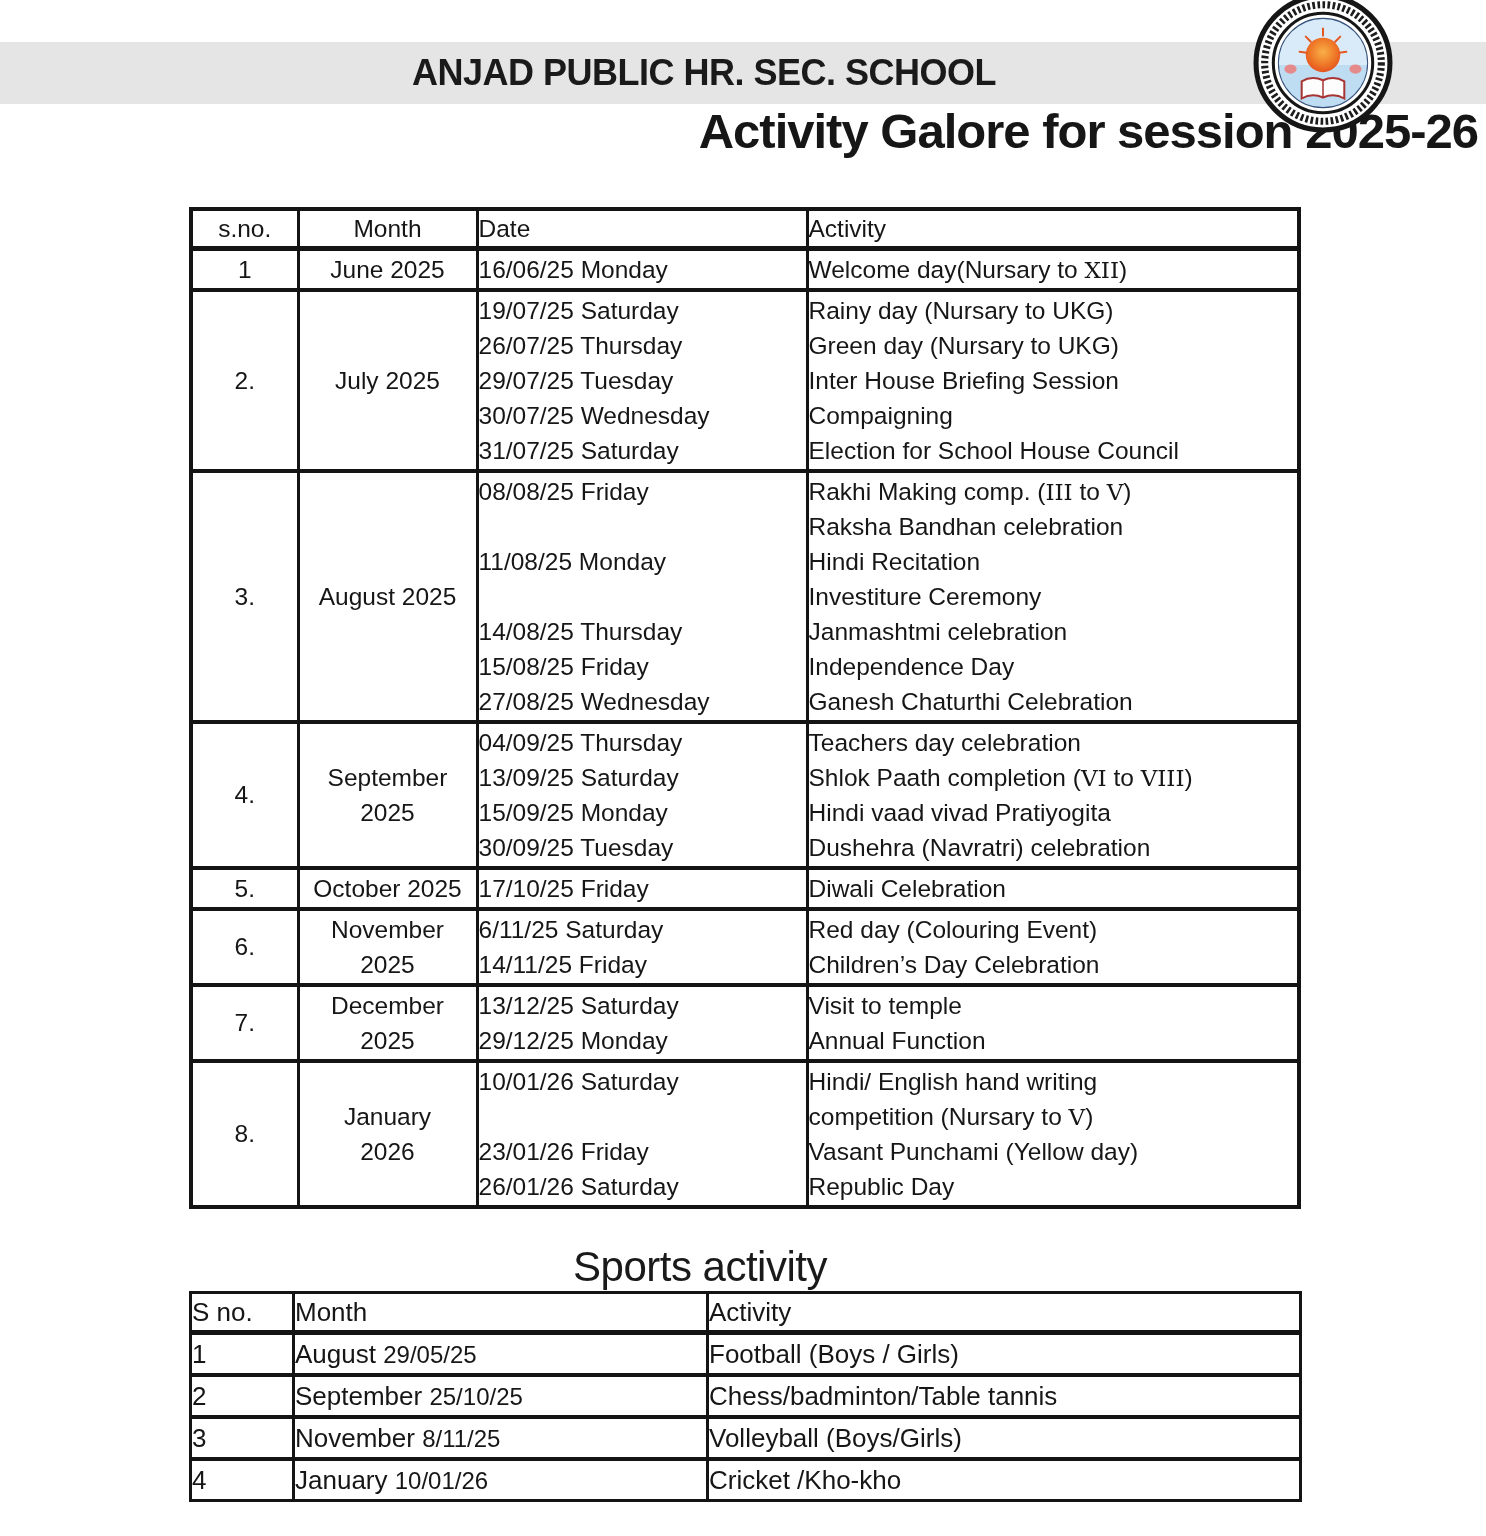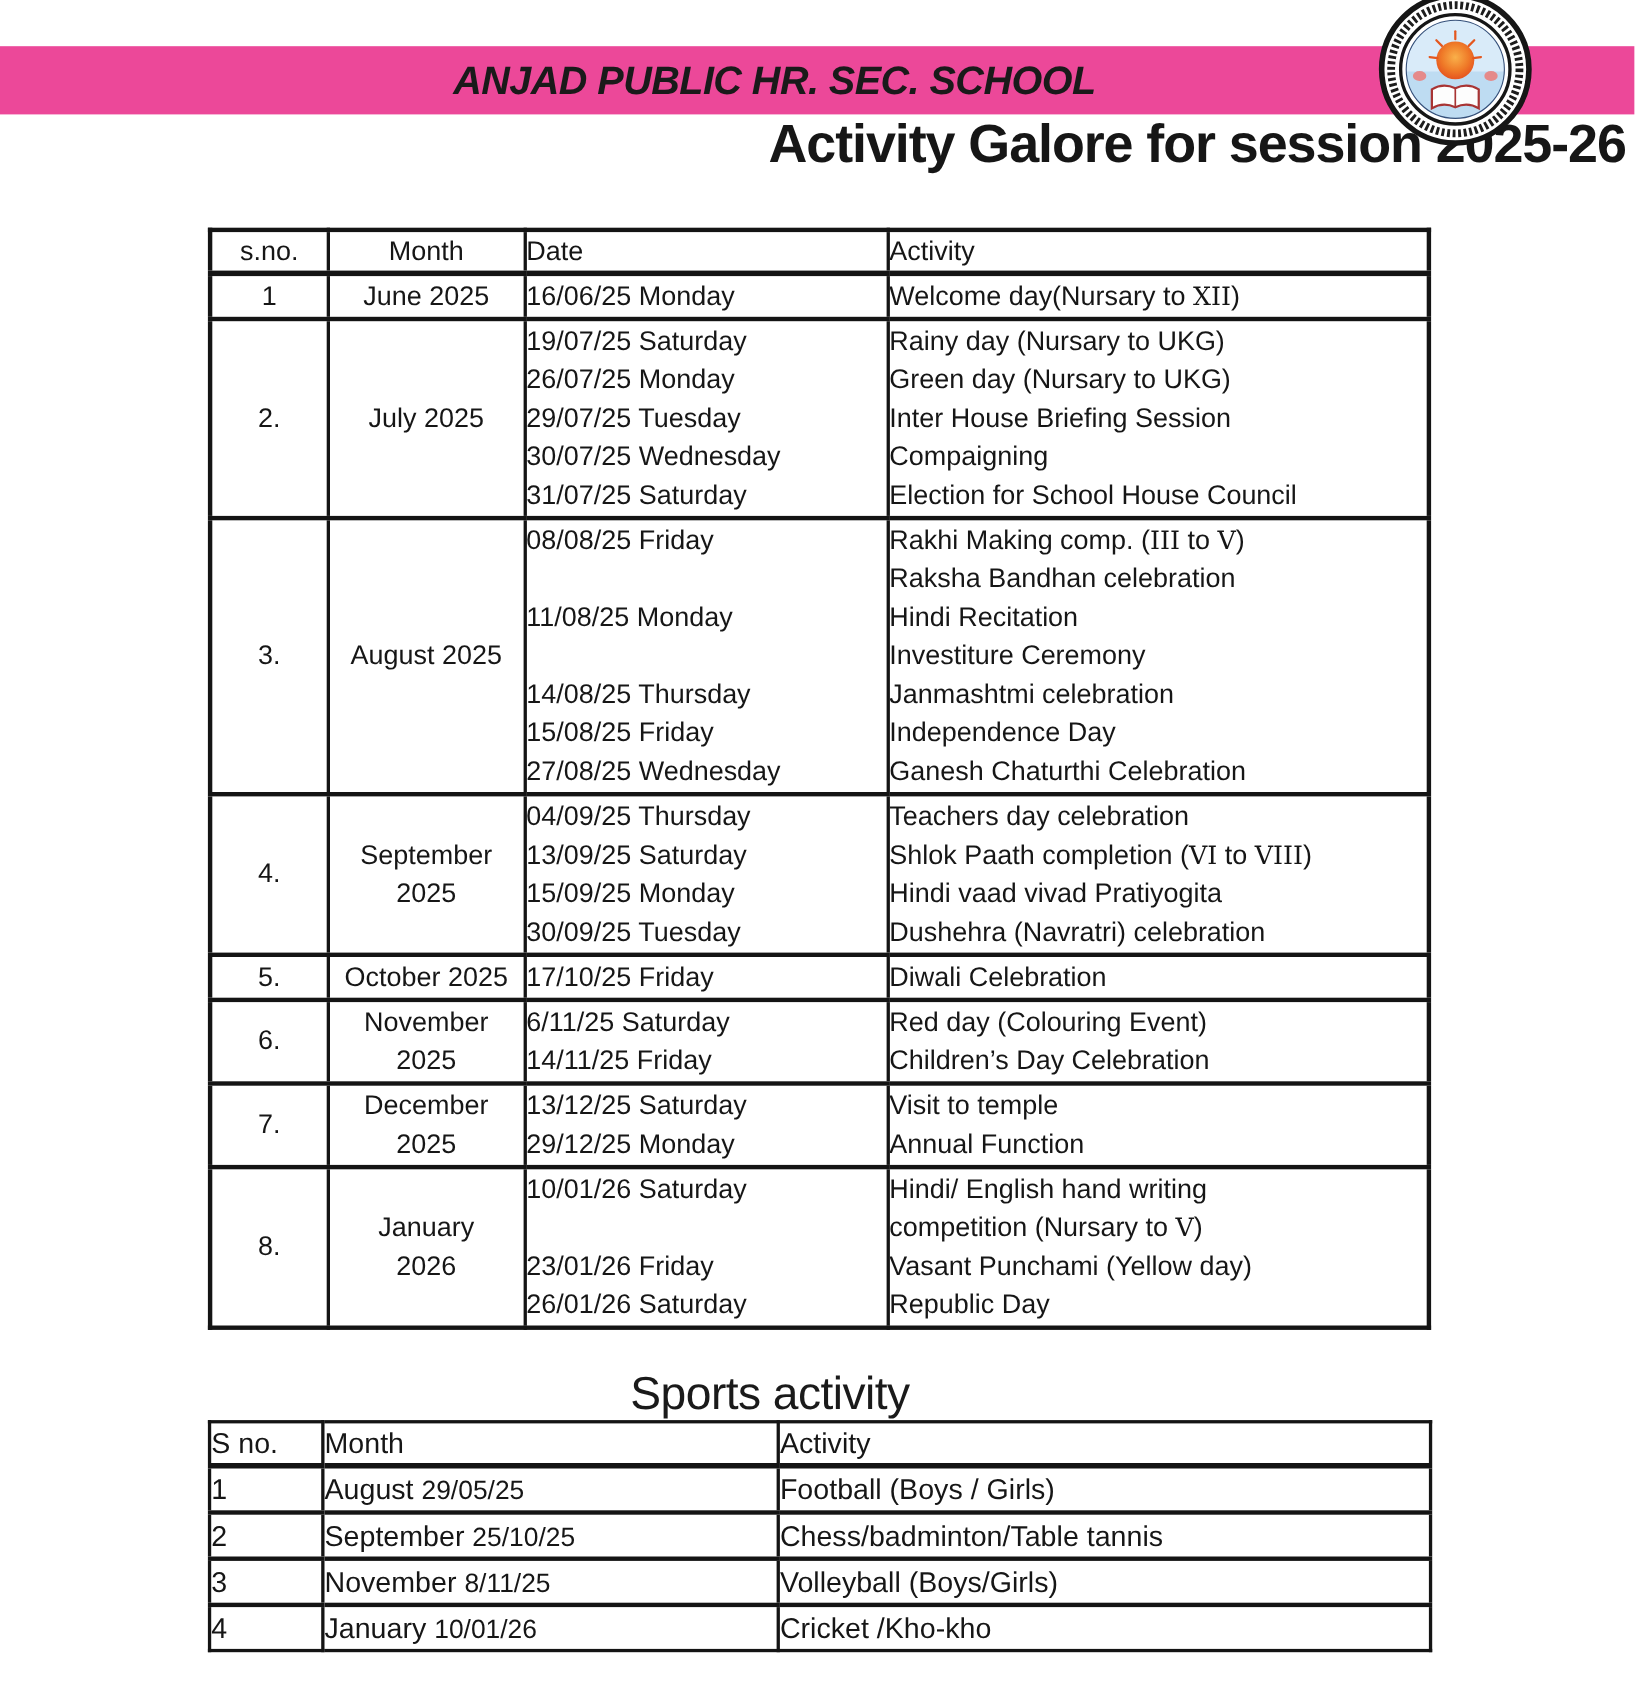--- a/index.html
+++ b/index.html
@@ -4,21 +4,21 @@
 <style>
   html,body{margin:0;padding:0;}
   body{
     width:1486px;height:1536px;position:relative;overflow:hidden;
     background:#ffffff;color:#161616;
     font-family:"Liberation Sans",sans-serif;
     -webkit-font-smoothing:antialiased;
   }
   .banner{
     position:absolute;top:42px;left:0;width:1486px;height:62px;
-    background:#ec4899;z-index:0;font-style:italic;
+    background:#e5e5e5;z-index:0;
   }
   .school-name{
     height:62px;line-height:62px;text-align:center;
     font-size:36px;font-weight:bold;color:#1a1a1a;
     padding-right:78px;letter-spacing:-0.5px;
   }
   .emblem{position:absolute;left:1252px;top:-8px;width:142px;height:142px;z-index:5;}
   .main-title{
     position:absolute;top:103px;left:0;width:1478px;text-align:right;
     font-size:49px;font-weight:bold;letter-spacing:-1px;color:#161616;
@@ -128,21 +128,21 @@
             <div class="ln">Welcome day(Nursary to <span class="rn">XII</span>)</div>
           </td>
         </tr>
         <tr>
           <td class="c-sno">2.</td>
           <td class="c-month">
             <div class="mln">July 2025</div>
           </td>
           <td class="c-date">
             <div class="ln">19/07/25 Saturday</div>
-            <div class="ln">26/07/25 Monday</div>
+            <div class="ln">26/07/25 Thursday</div>
             <div class="ln">29/07/25 Tuesday</div>
             <div class="ln">30/07/25 Wednesday</div>
             <div class="ln">31/07/25 Saturday</div>
           </td>
           <td class="c-act">
             <div class="ln">Rainy day (Nursary to UKG)</div>
             <div class="ln">Green day (Nursary to UKG)</div>
             <div class="ln">Inter House Briefing Session</div>
             <div class="ln">Compaigning</div>
             <div class="ln">Election for School House Council</div>

